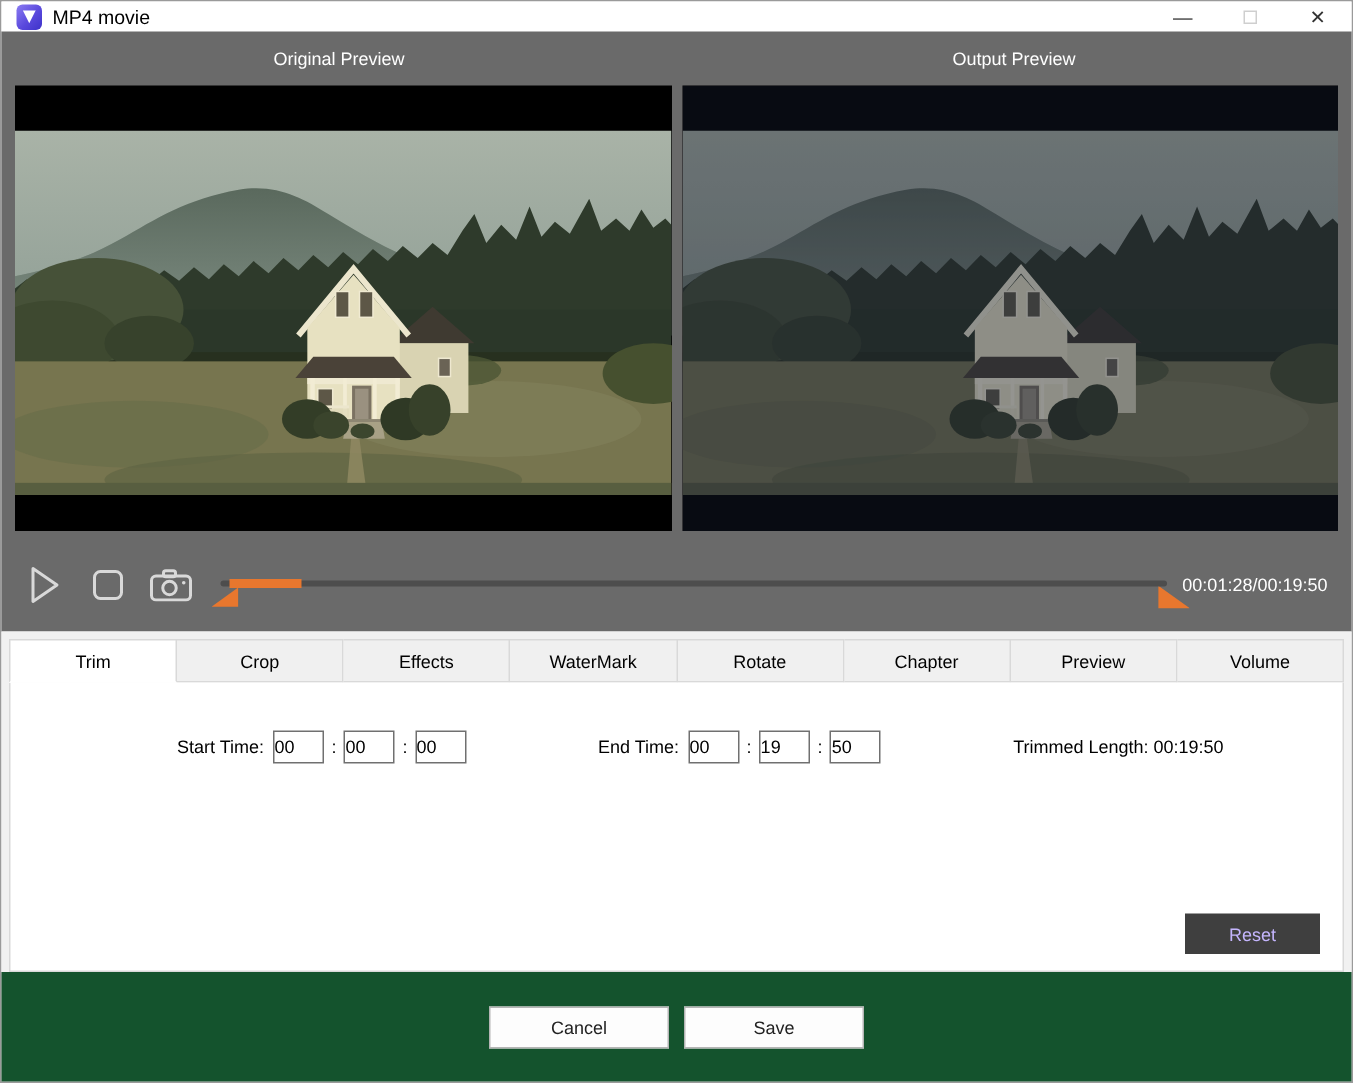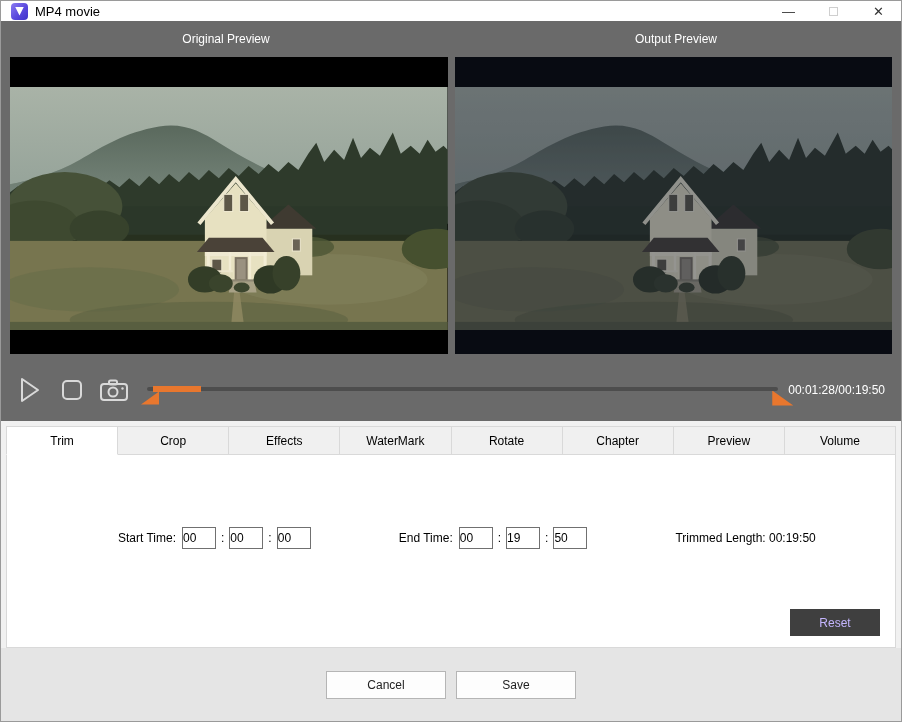--- a/index.html
+++ b/index.html
@@ -36,30 +36,30 @@
   .marker-end { position:absolute; right:-15px; top:10px; width:21px; height:15px; background:#E8772E; clip-path:polygon(0 0,100% 100%,0 100%); }
   .time-display { color:#ffffff; font-size:12px; white-space:nowrap; }
 
   
   .panel { background:#f1f1f1; padding:5px 5px 0 5px; flex:0 0 auto; }
   .tabs { display:flex; height:29px; }
   .tab { flex:1; border:1px solid #d9d9d9; border-left-width:0; background:#f0f0f0; display:flex; align-items:center; justify-content:center; font-size:12px; color:#000; cursor:pointer; position:relative; }
   .tab:first-child { border-left-width:1px; }
   .tab.active { background:#fff; border-bottom-color:#fff; z-index:2; }
   .content { background:#fff; border:1px solid #d9d9d9; border-top:none; height:193px; position:relative; }
-  .trim-row { display:flex; align-items:center; padding-top:72px; font-size:12px; color:#000; }
+  .trim-row { display:flex; align-items:center; padding-top:32px; font-size:12px; color:#000; }
   .lbl-start { margin-left:111px; margin-right:6px; }
   .lbl-end { margin-left:88px; margin-right:6px; }
   .time-box { width:34px; height:22px; border:1px solid #707070; font-size:12px; font-family:"Liberation Sans", sans-serif; background:#fff; }
   .sep { margin:0 5px; }
   .trimmed { margin-left:88px; }
   .reset-btn { position:absolute; right:15px; bottom:11px; width:90px; height:27px; background:#3F3F3F; color:#c4b5fd; border:none; font-size:12px; font-family:"Liberation Sans", sans-serif; cursor:pointer; }
 
   
-  .footer { flex:1; background:#e5e5e5; display:flex; align-items:center; justify-content:center; gap:10px; }
+  .footer { flex:1; background:#14532d; display:flex; align-items:center; justify-content:center; gap:10px; }
   .footer button { width:120px; height:28px; background:#fdfdfd; border:1px solid #b5b5b5; font-size:12px; color:#222; font-family:"Liberation Sans", sans-serif; cursor:pointer; }
 </style>
 </head>
 <body>
 
 <div class="window">
 
   <div class="titlebar">
     <div class="app-icon"></div>
     <span class="title-text">MP4 movie</span>

